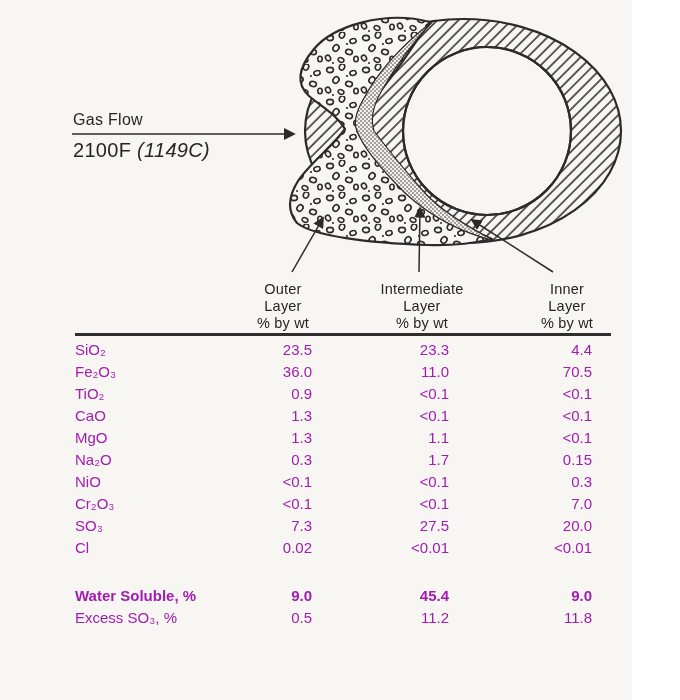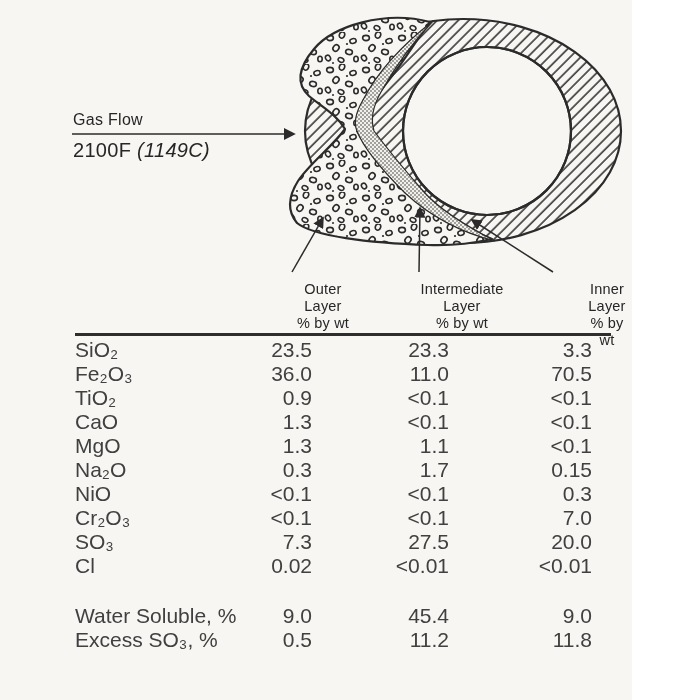--- a/index.html
+++ b/index.html
@@ -8,36 +8,36 @@
     background:#f7f6f3; overflow:hidden;
     font-family:"Liberation Sans","DejaVu Sans",sans-serif;
     color:#262626;
   }
   .abs{position:absolute;}
   .gasflow{left:73px; top:111px; font-size:16px; letter-spacing:.3px;}
   .temp{left:73px; top:139px; font-size:20px; letter-spacing:.3px;}
   .temp .it{font-style:italic;}
   .callout{
     top:281px; transform:translateX(-50%);
-    text-align:center; font-size:14.5px; line-height:17px; letter-spacing:.2px;margin-left:40px;
+    text-align:center; font-size:14.5px; line-height:17px; letter-spacing:.2px;
   }
   .co-outer{left:283px;}
   .co-inter{left:422px;}
   .co-inner{left:567px;}
   .head-rule{left:75px; top:333px; width:536px; height:2.5px; background:#2e2e2e;}
   table.comp{
     position:absolute; left:75px; top:338px; width:540px;
     border-collapse:collapse; table-layout:fixed;
-    font-size:21px; color:#404040;
+    font-size:15px; color:#a21caf;
   }
   table.comp td{height:22px; padding:0; vertical-align:middle; white-space:nowrap;}
   td.lbl{text-align:left;}
   td.num{text-align:right;margin-top:44px;}
   col.c-lbl{width:162px;} col.c1{width:75px;} col.c2{width:137px;} col.c3{width:143px;} col.csp{width:23px;}
-  tbody.summary tr:first-of-type td{padding-top:26px;}
+  tbody.summary tr:first-of-type td{padding-top:26px;font-weight:bold;}
   svg{display:block;}
 </style>
 </head>
 <body>
 
 <div class="page">
 
   <svg class="abs" style="left:0;top:0" width="680" height="278" viewBox="0 0 680 278">
     <defs>
       <pattern id="hatch" width="7.5" height="7.5" patternUnits="userSpaceOnUse" patternTransform="rotate(45)">
@@ -130,21 +130,21 @@
         <col class="c2">
         <col class="c3">
         <col class="csp">
     </colgroup>
     <tbody>
 
         <tr>
           <td class="lbl">SiO₂</td>
           <td class="num">23.5</td>
           <td class="num">23.3</td>
-          <td class="num">3.3</td>
+          <td class="num">4.4</td>
           <td></td>
         </tr>
 
 
         <tr>
           <td class="lbl">Fe₂O₃</td>
           <td class="num">36.0</td>
           <td class="num">11.0</td>
           <td class="num">70.5</td>
           <td></td>

